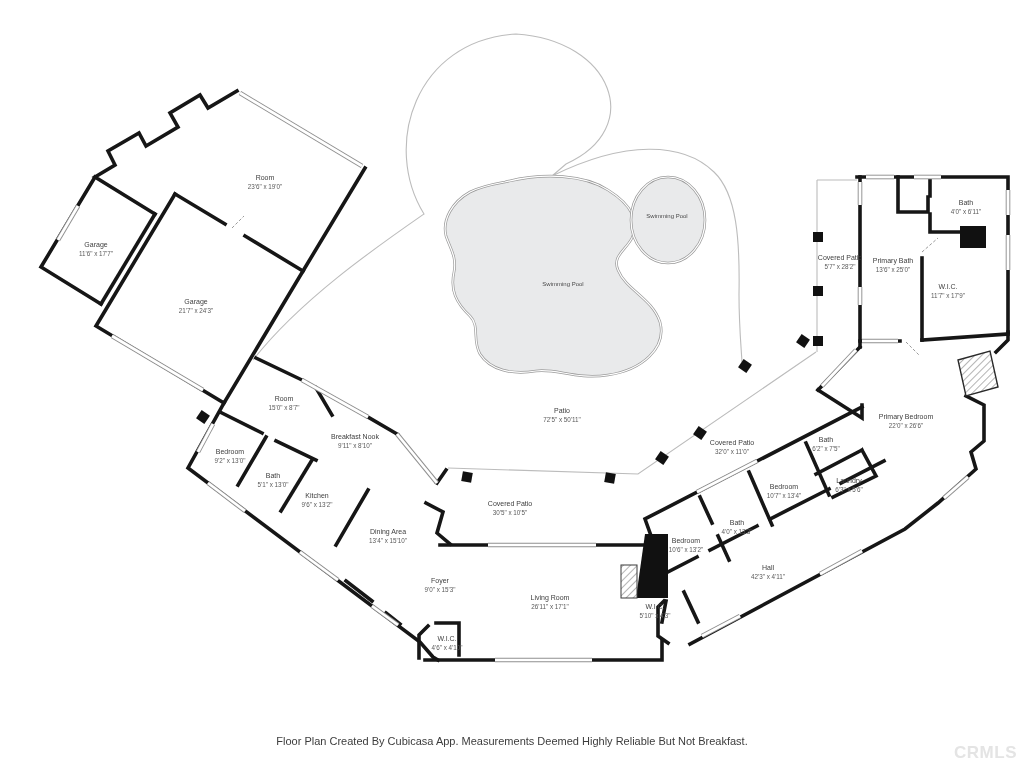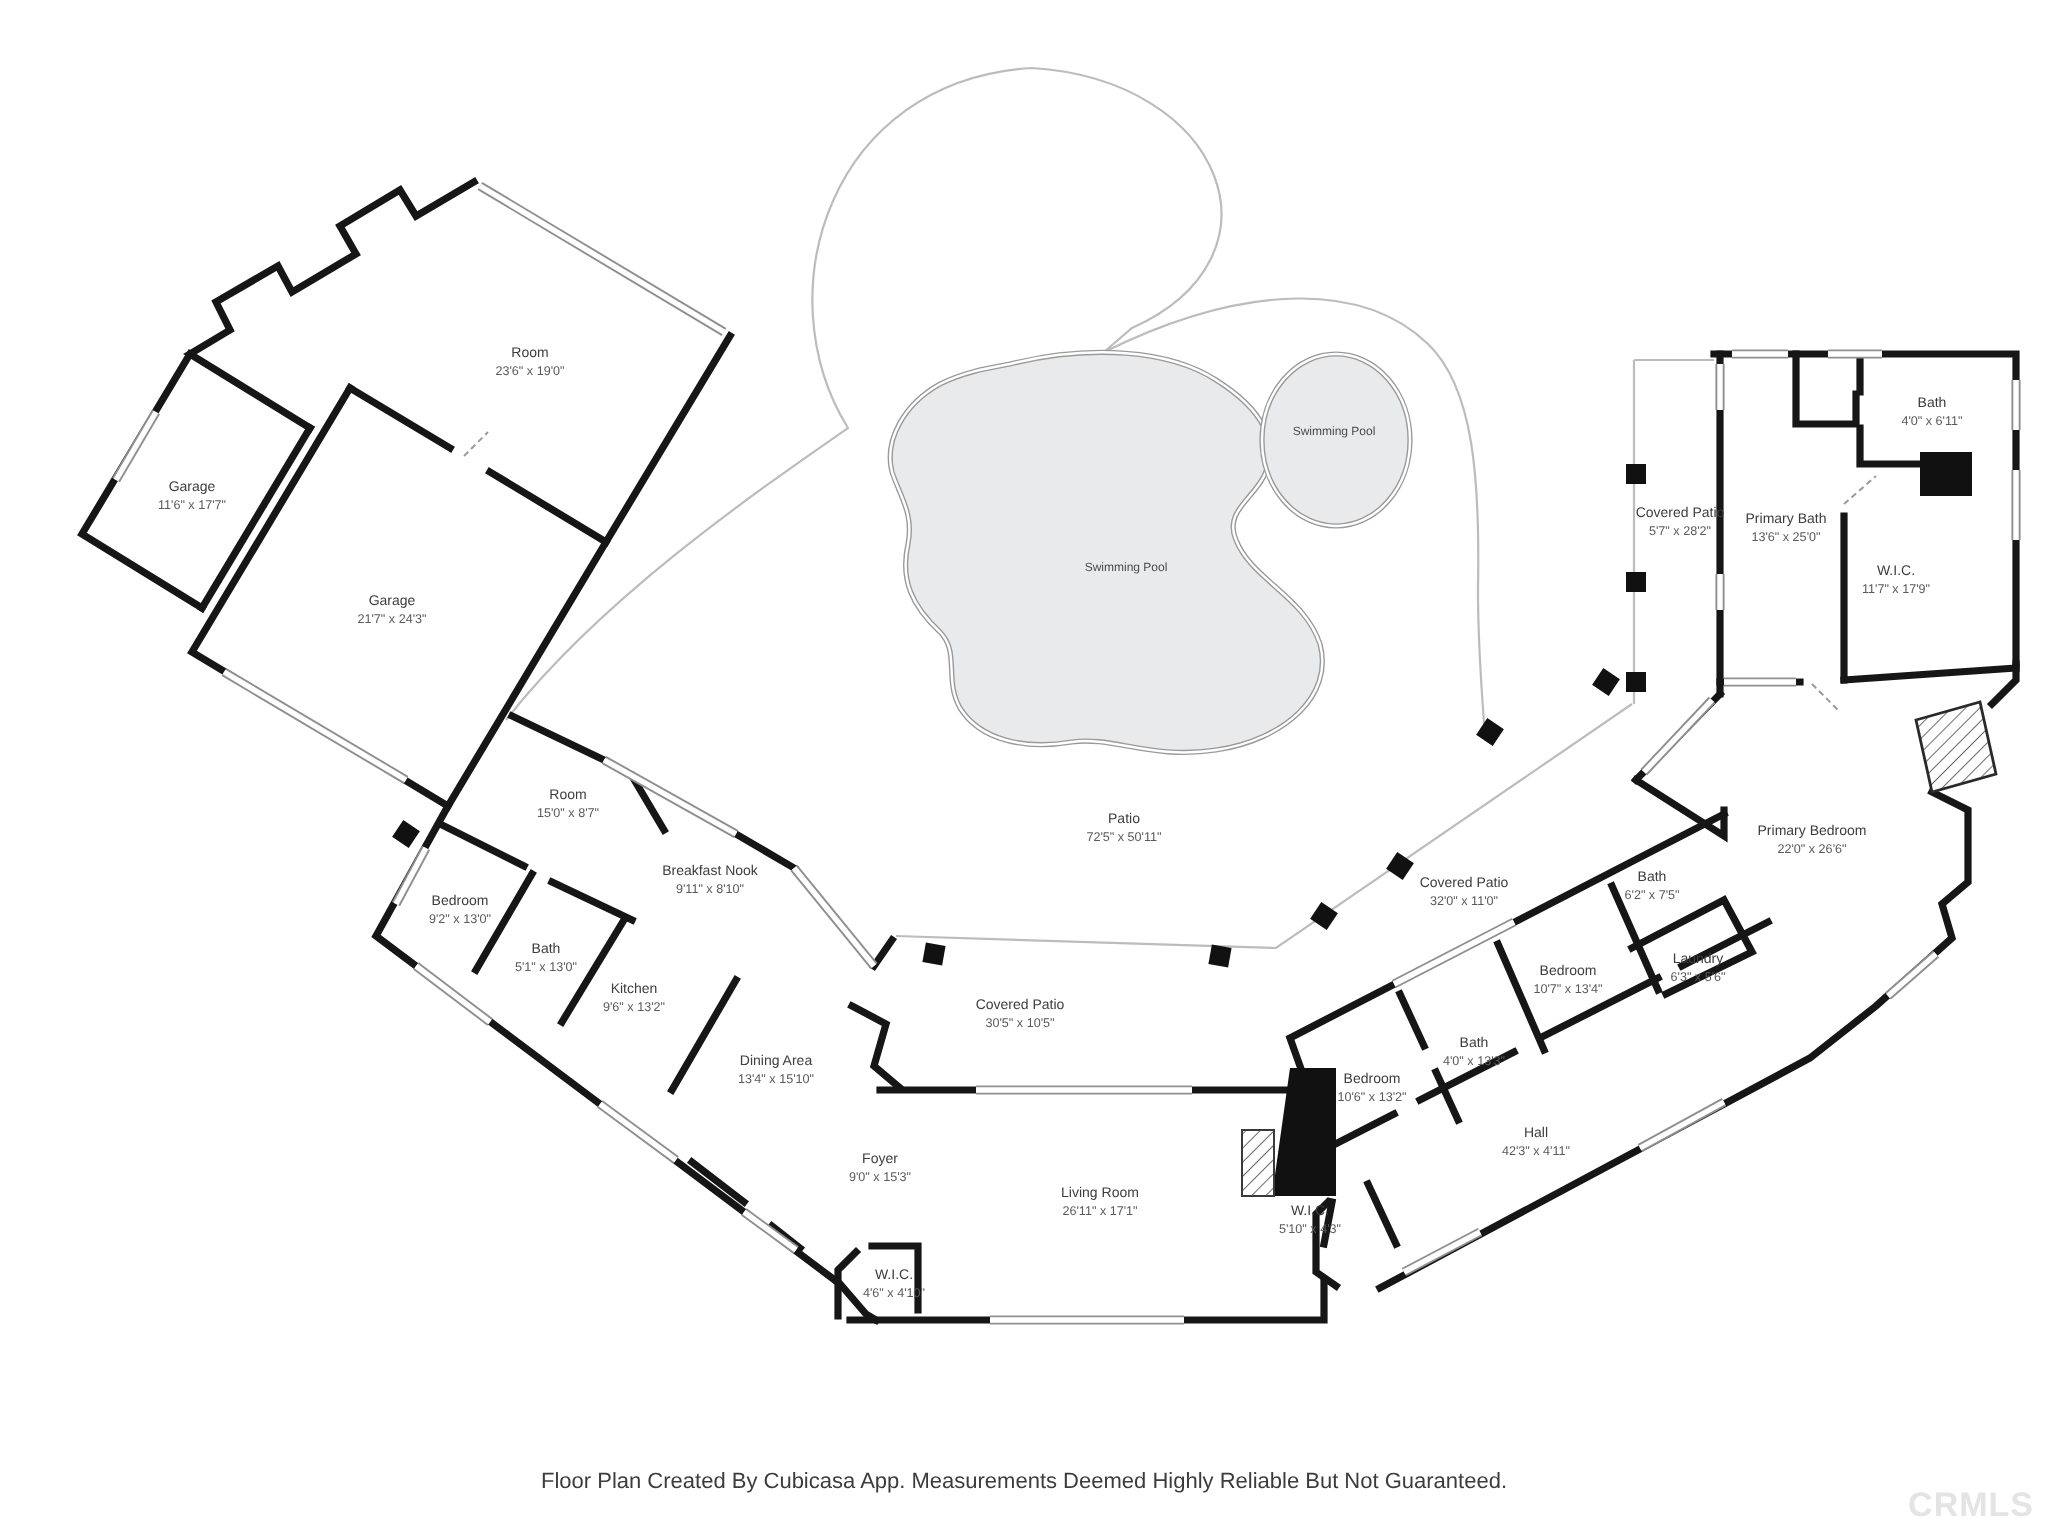--- a/index.html
+++ b/index.html
@@ -279,16 +279,16 @@
       <div class="room-label" style="left: 768px; top: 572px;">
         <div class="rn">Hall</div>
         <div class="rd">42'3" x 4'11"</div>
       </div>
       <div class="room-label" style="left: 655px; top: 611px;">
         <div class="rn">W.I.C.</div>
         <div class="rd">5'10" x 4'3"</div>
       </div>
     </div>
 
-  <div class="footer-note">Floor Plan Created By Cubicasa App. Measurements Deemed Highly Reliable But Not Guaranteed.</div>
+  <div class="footer-note">Floor Plan Created By Cubicasa App. Measurements Deemed Highly Reliable But Not Breakfast.</div>
 
   <div class="watermark">CRMLS</div>
 </div>
 
 </body></html>

